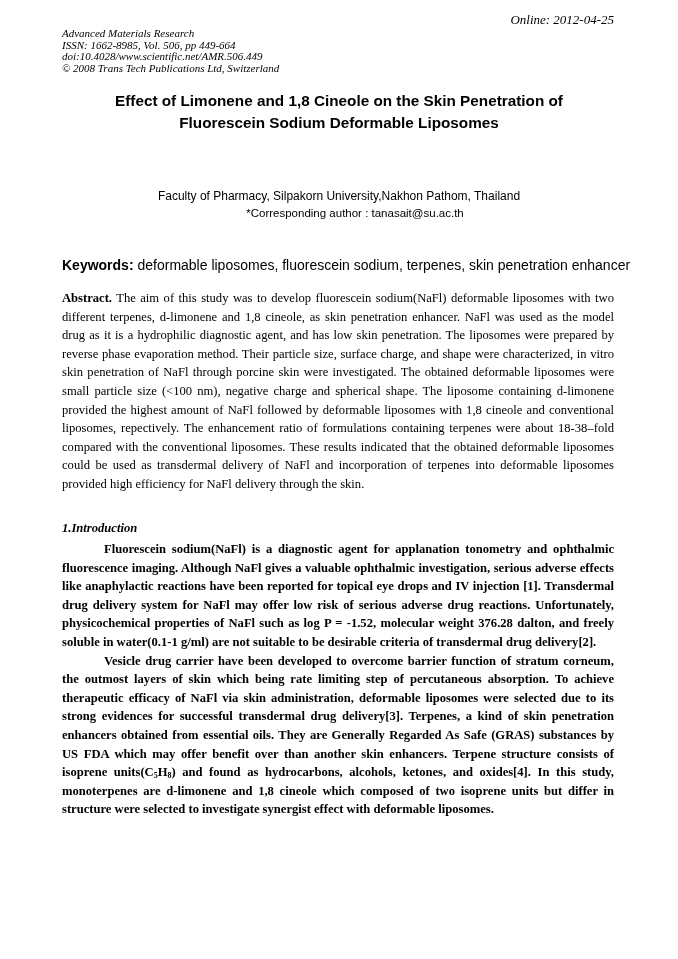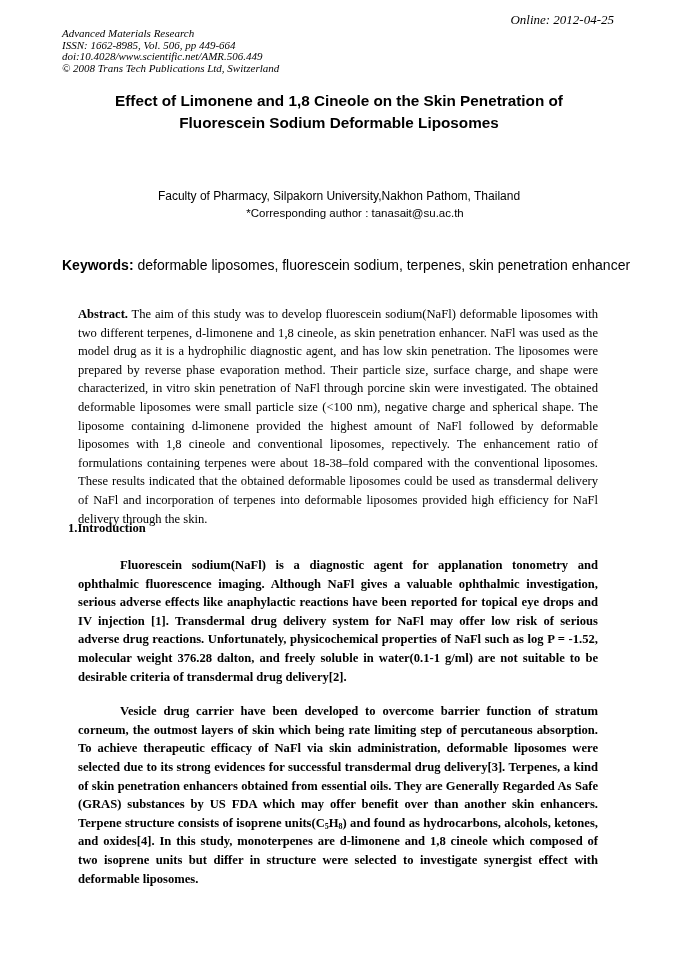--- a/index.html
+++ b/index.html
@@ -42,28 +42,29 @@
       position: absolute; left: 62px; top: 257px; width: 560px;
       font-family: "Liberation Sans", sans-serif; font-size: 14px; white-space: nowrap;
     }
     .keywords .kw-label { font-weight: bold; }
 
     .body-text {
       position: absolute; left: 62px; width: 552px;
       font-family: "Liberation Serif", serif; font-size: 12.6px; line-height: 18.6px;
       text-align: justify;
     }
-    .body-text p { margin: 16px; }
+    .body-text p { margin: 0; }
     .abstract { top: 289px; }
     .abstract .abs-label { font-weight: bold; }
 
     .section-heading {
-      position: absolute; left: 68px; top: 521px;
+      position: absolute; left: 62px; top: 521px;
       font-family: "Liberation Serif", serif; font-weight: bold; font-size: 12.6px;
       white-space: nowrap;
+      font-style: italic;
     }
     .intro { top: 540px; font-weight: bold; }
     .intro p { text-indent: 42px; }
     sub { font-size: 8px; line-height: 0; vertical-align: -2px; }
   </style>
 </head>
 <body>
 
 <div class="page">
 

